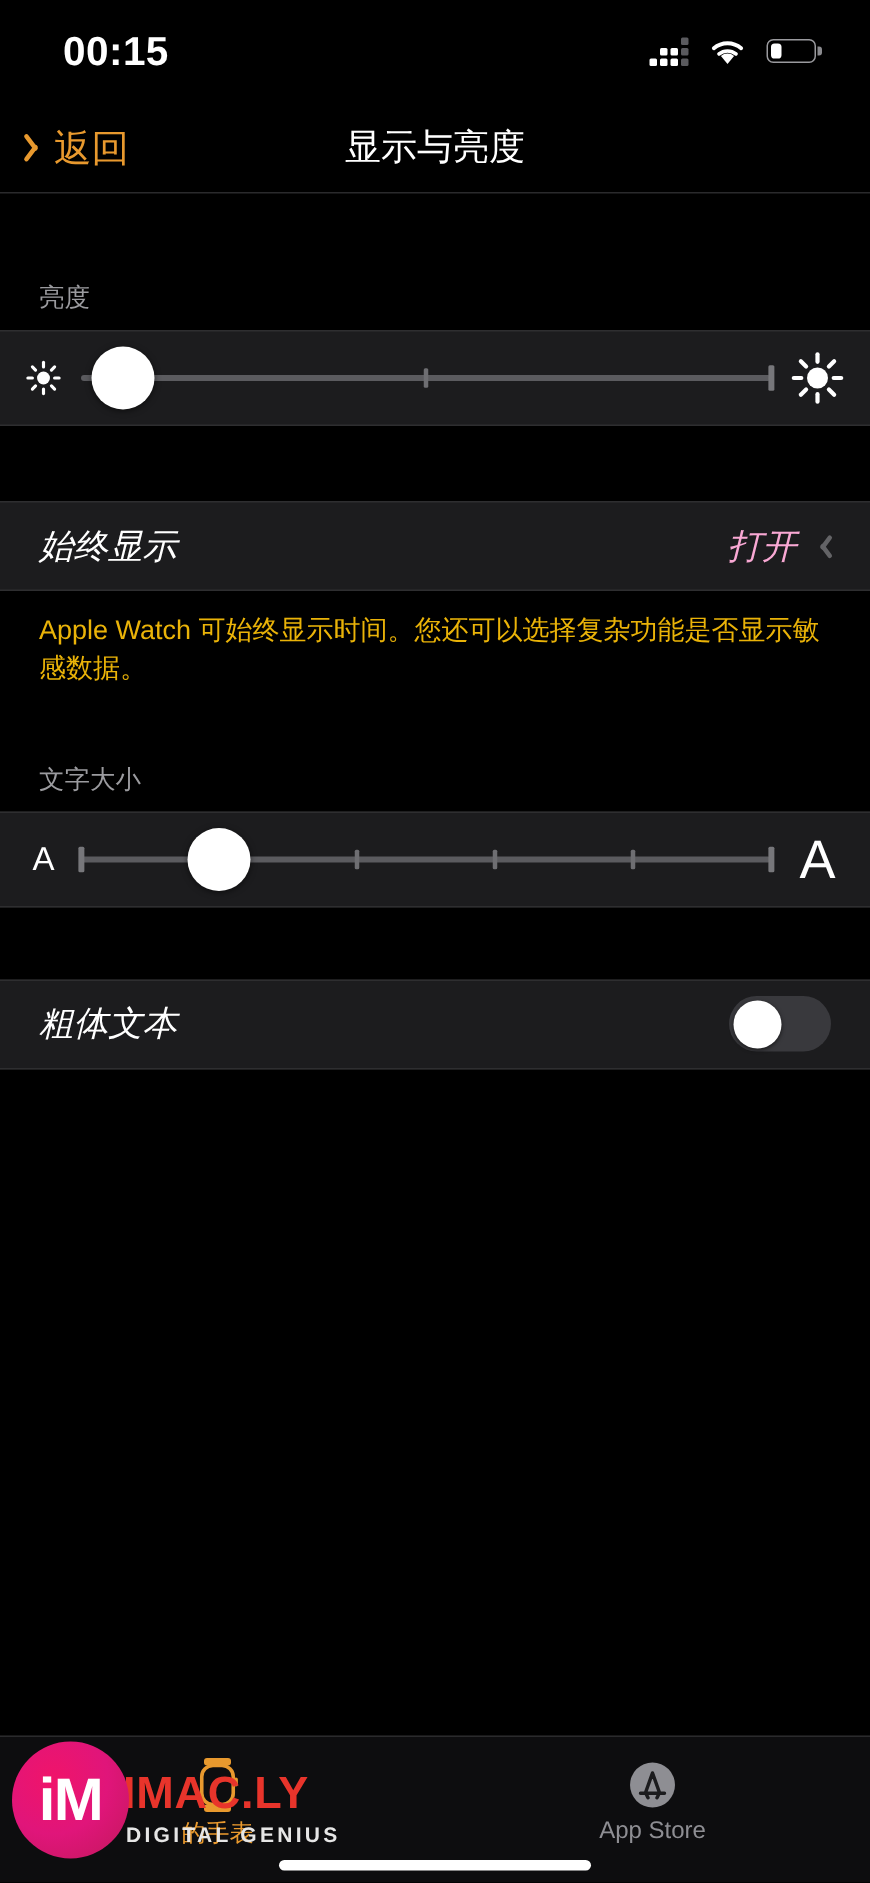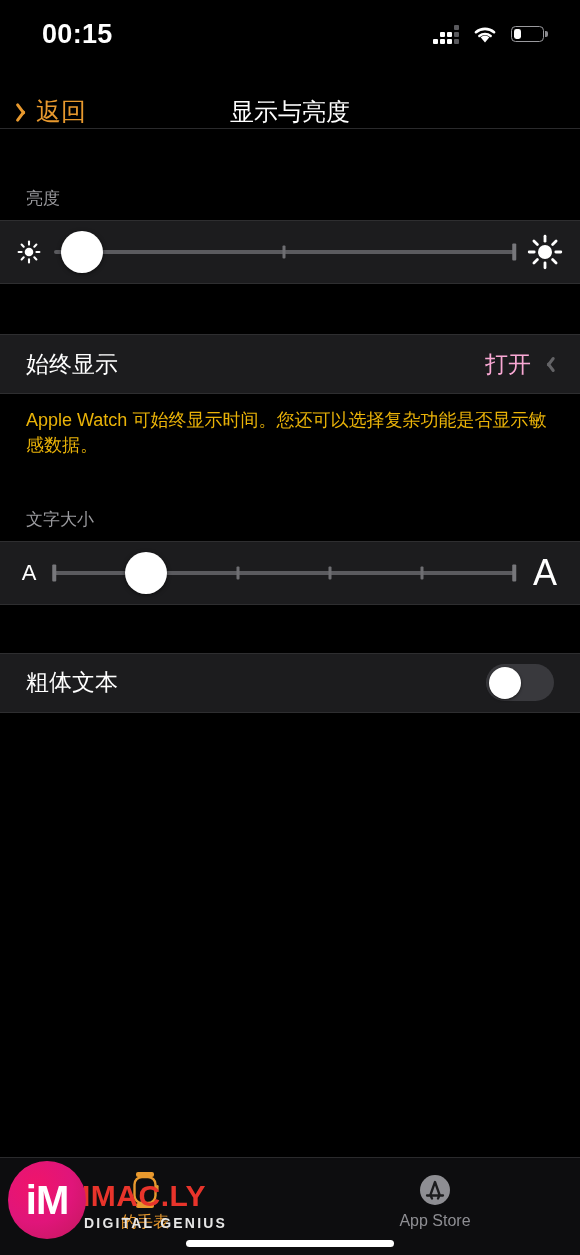--- a/index.html
+++ b/index.html
@@ -30,21 +30,21 @@
   .wifi { width:26px; height:19px; position:relative; }
   .wifi svg { display:block; }
 
   .battery { width:33px; height:16px; border:1.8px solid #9a9a9e;
     border-radius:4.5px; position:relative; padding:1.6px; }
   .battery::after { content:""; position:absolute; right:-4.5px; top:4.3px;
     width:2.6px; height:6px; background:#8a8a8e; border-radius:0 2px 2px 0; }
   .battery-fill { height:100%; background:#fff; border-radius:2.4px; }
 
   
-  .navbar { height:60px; display:flex; align-items:flex-end;
+  .navbar { height:60px; display:flex; align-items:center;
     position:relative; padding:0 18px; }
   .back-btn { display:flex; align-items:center; gap:5px; cursor:pointer; }
   .chev-left { width:13px; height:22px; position:relative; }
   .chev-left::before, .chev-left::after {
     content:""; position:absolute; left:5px; width:3.4px; height:13px;
     background:#E8992E; border-radius:2px;
   }
   .chev-left::before { top:0px; transform:rotate(-37deg); transform-origin:bottom center; }
   .chev-left::after  { top:10px; transform:rotate(37deg); transform-origin:top center; }
   .back-label { color:#E8992E; font-size:25px; }
@@ -56,21 +56,21 @@
   
   .spacer-sm { height:22px; }
   .group-header { color:#9b9b9f; font-size:17px; padding:0 26px 10px;margin-top:36px; }
   .group-footer { color:#eab308; font-size:18px; line-height:1.38;
     padding:14px 26px 0; }
 
   .card { background:#1c1c1e; border-top:1px solid #2e2e30;
     border-bottom:1px solid #2e2e30; }
 
   .row { display:flex; align-items:center; justify-content:space-between;
-    padding:0 26px; height:58px; cursor:pointer; }
+    padding:0 26px; height:58px; cursor:pointer;font-style:italic; }
   .row-label { color:#fff; font-size:23px; }
   .row-right { display:flex; align-items:center; gap:12px; }
   .row-value { color:#f9a8d4; font-size:23px; }
   .chev-right { width:11px; height:19px; position:relative; }
   .chev-right::before, .chev-right::after {
     content:""; position:absolute; left:3px; width:2.8px; height:11px;
     background:#636366; border-radius:2px;
   }
   .chev-right::before { top:0px; transform:rotate(37deg); transform-origin:bottom center; }
   .chev-right::after  { top:8.5px; transform:rotate(-37deg); transform-origin:top center; }

